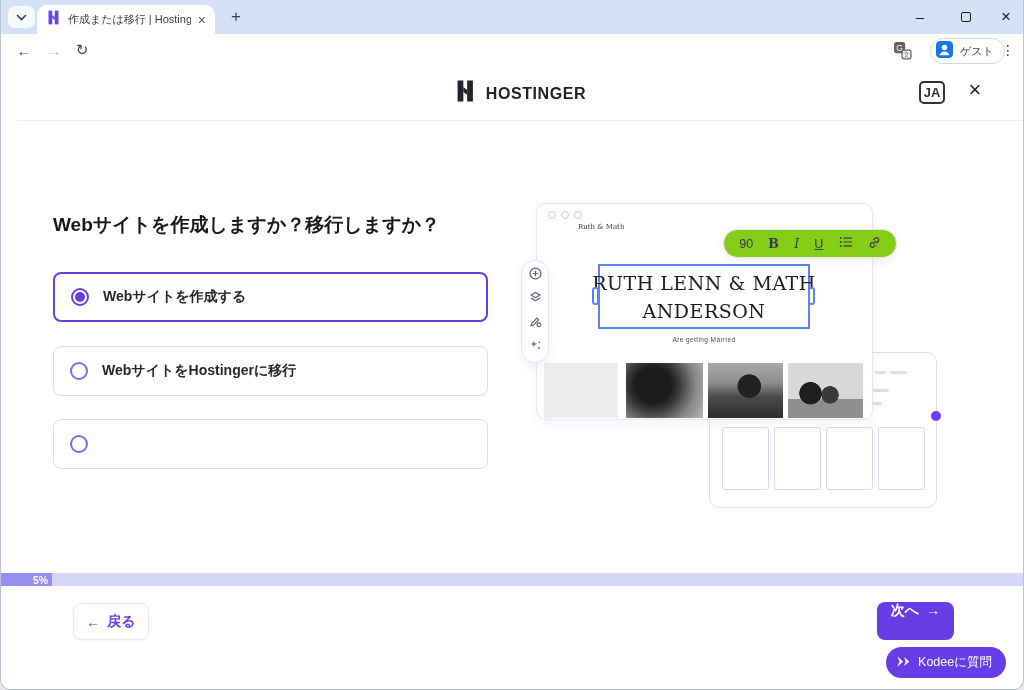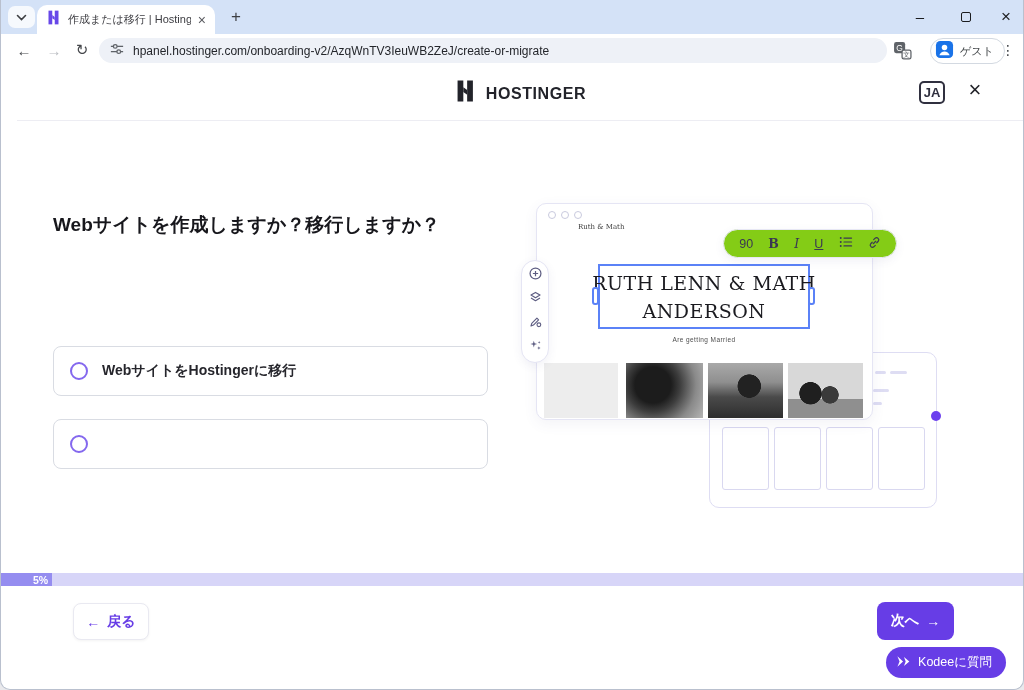--- a/index.html
+++ b/index.html
@@ -113,21 +113,21 @@
 
   
   .progress{position:absolute;left:0;right:0;top:573px;height:13px;background:var(--progress-track)}
   .progress-fill{height:100%;background:var(--progress-fill);display:flex;align-items:center;
     justify-content:flex-end;padding-right:4px;color:#fff;font-size:10.5px;font-weight:700}
   .back-btn{position:absolute;left:72px;top:603px;width:76px;height:37px;background:#fff;
     border:1px solid #e9e9f1;border-radius:8px;box-shadow:0 1px 3px rgba(0,0,0,.05);display:flex;
     align-items:center;justify-content:center;gap:7px;color:var(--accent);font-size:14px;
     font-weight:700;cursor:pointer}
   .next-btn{position:absolute;left:876px;top:602px;width:77px;height:38px;background:var(--accent);
-    border-radius:8px;display:flex;align-items:center;justify-content:center;gap:7px;color:#fff;
+    border-radius:8px;display:flex;align-items:flex-start;justify-content:center;gap:7px;color:#fff;
     font-size:14px;font-weight:700;cursor:pointer}
   .kodee-btn{position:absolute;right:17px;top:647px;height:31px;background:var(--accent);
     border-radius:16px;display:flex;align-items:center;padding:0 14px 0 10px;gap:7px;color:#fff;
     font-size:12.5px;font-weight:400;cursor:pointer}
 </style>
 </head>
 <body>
 
 <div class="window">
 
@@ -160,31 +160,20 @@
     <div class="wctrl" style="left:986px;font-size:17px">
         <span>×</span>
       </div>
   </div>
 
   <div class="toolbar"></div>
   <div class="nav-ic" style="left:10px">←</div>
   <div class="nav-ic disabled" style="left:40px">→</div>
   <div class="nav-ic" style="left:68px">↻</div>
 
-  <div class="omnibox">
-    <span>
-      <svg width="14" height="14" viewBox="0 0 16 16" fill="none" stroke="#5f6368" stroke-width="1.5">
-        <line x1="1" y1="5" x2="15" y2="5"></line>
-          <circle cx="6" cy="5" r="2.1" fill="#eef1f7"></circle>
-        <line x1="1" y1="11" x2="15" y2="11"></line>
-          <circle cx="10" cy="11" r="2.1" fill="#eef1f7"></circle>
-      </svg>
-    </span>
-    <span class="url">hpanel.hostinger.com/onboarding-v2/AzqWnTV3IeuWB2ZeJ/create-or-migrate</span>
-  </div>
 
   <div class="translate-ic">
     <svg width="19" height="19" viewBox="0 0 18 18">
       <rect x="1" y="1" width="10.5" height="10.5" rx="2" fill="#5f6368"></rect>
       <text x="6.3" y="9.4" font-size="8" fill="#fff" text-anchor="middle" font-family="sans-serif">G</text>
       <rect x="8.6" y="8.6" width="8.4" height="8.4" rx="1.6" fill="#fff" stroke="#5f6368" stroke-width="1.2"></rect>
       <text x="12.8" y="15" font-size="6.5" fill="#5f6368" text-anchor="middle" font-family="sans-serif">文</text>
     </svg>
   </div>
 
@@ -211,20 +200,24 @@
           </svg>
       </span>
       <span class="brand-text">HOSTINGER</span>
     </div>
     <div class="ja-btn">JA</div>
     <div class="hdr-close">×</div>
   </div>
 
   <h1 class="question">Webサイトを作成しますか？移行しますか？</h1>
 
+  <div class="option-card selected" style="top:272px">
+    <span class="radio"></span>
+    <span class="option-label">Webサイトを作成する</span>
+  </div>
   <div class="option-card" style="top:346px">
     <span class="radio"></span>
     <span class="option-label">WebサイトをHostingerに移行</span>
   </div>
   <div class="option-card" style="top:419px">
     <span class="radio"></span>
   </div>
 
   <div class="wire-card"></div>
   <div class="skel" style="left:874px;top:371px;width:11px"></div>

